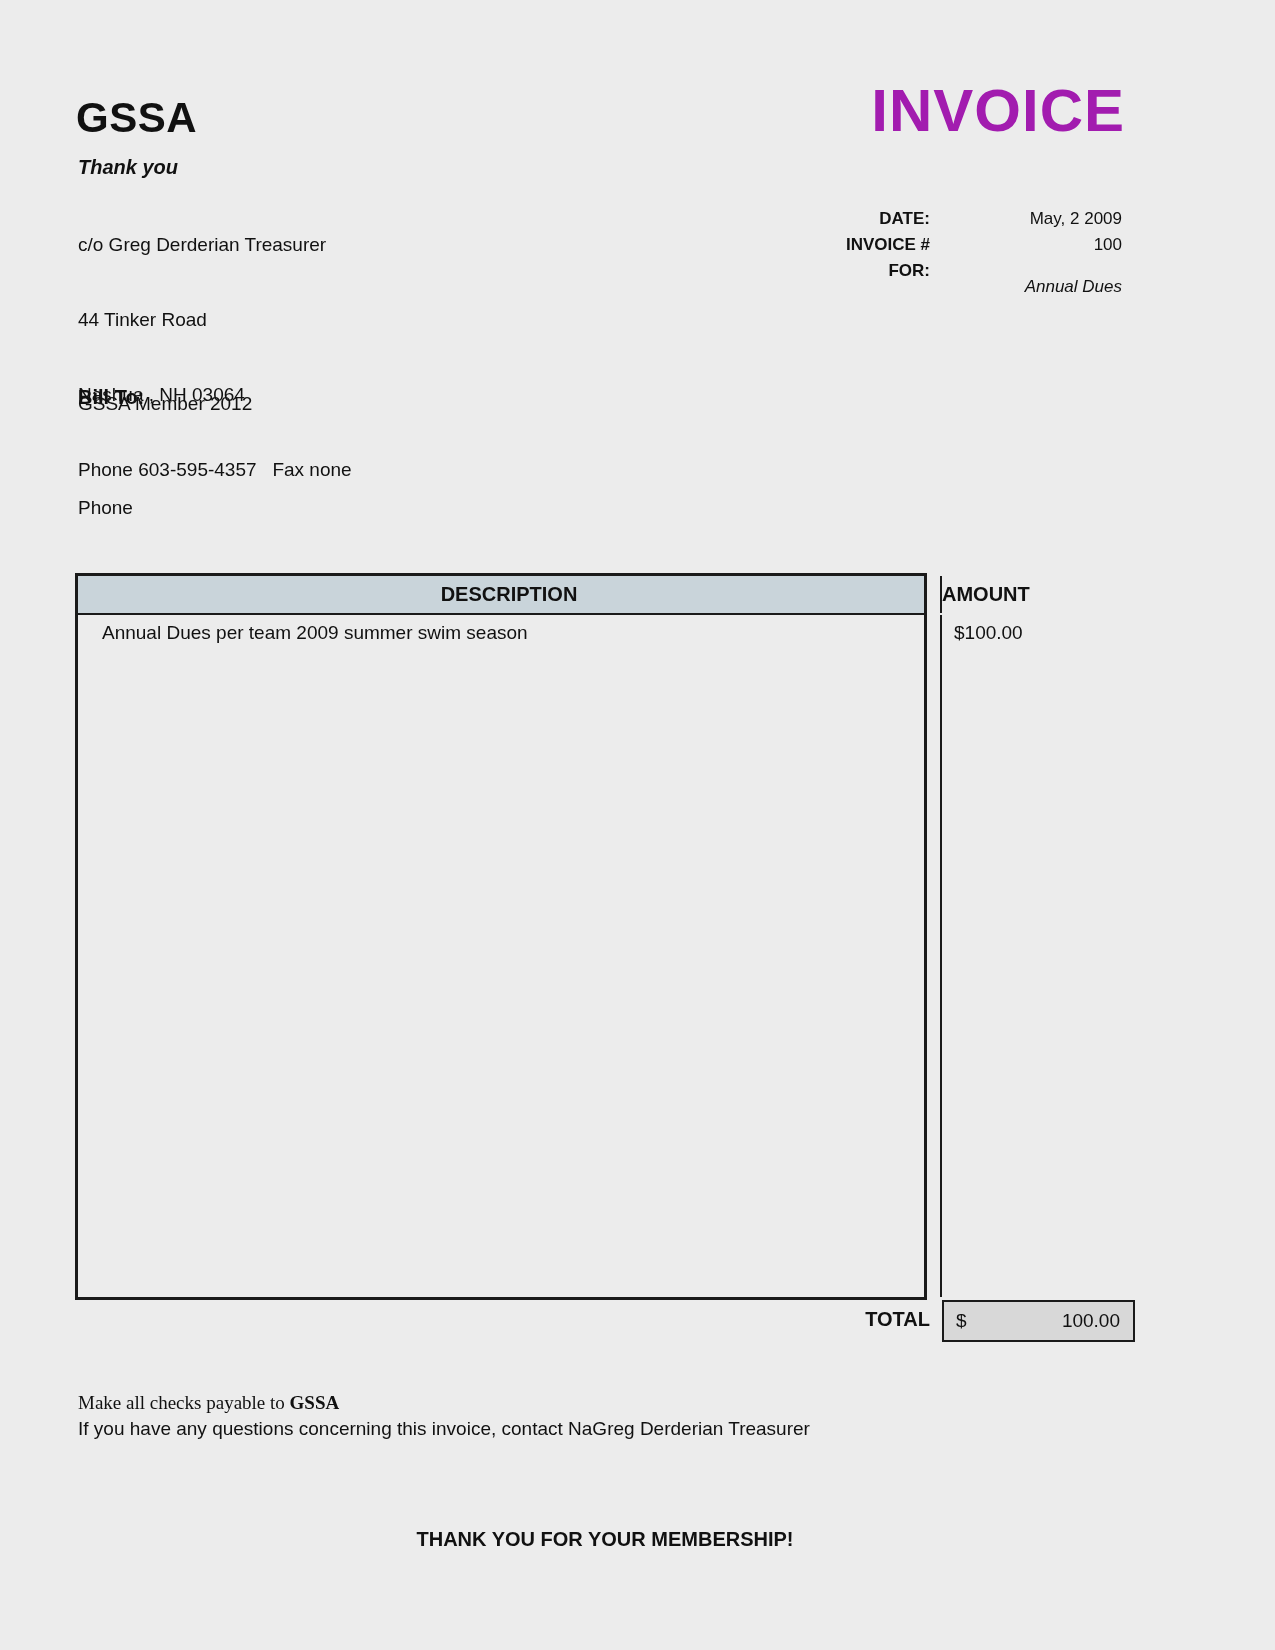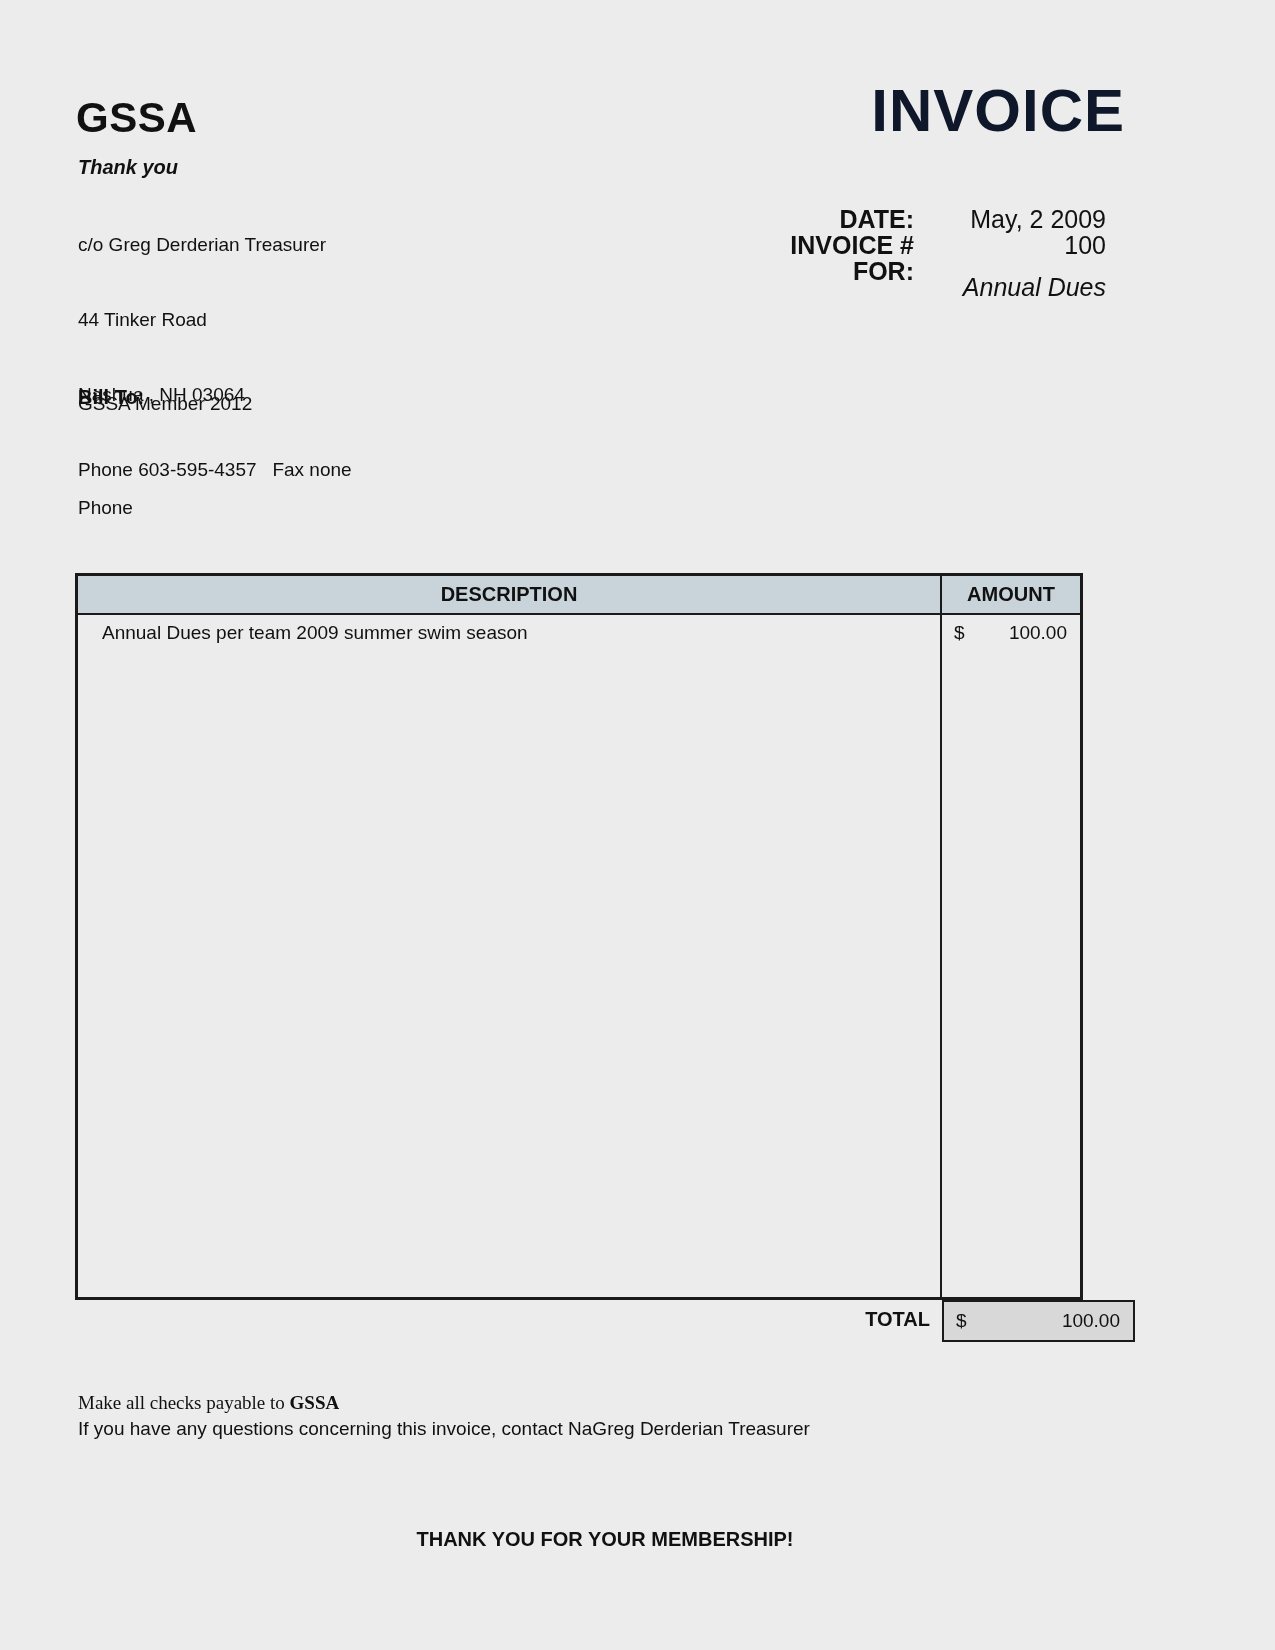--- a/index.html
+++ b/index.html
@@ -21,39 +21,39 @@
     left: 76px; top: 94px;
     font-size: 42px;
     font-weight: bold;
     letter-spacing: 0.5px;
   }
   .invoice-title {
     top: 76px;
     right: 150px;
     font-size: 60px;
     font-weight: bold;
-    color: #0f172a;
+    color: #a21caf;
     letter-spacing: 1px;
   }
   .tagline {
     left: 78px; top: 156px;
     font-size: 20px;
     font-weight: bold;
     font-style: italic;
   }
   .address-block {
     left: 78px; top: 182px;
     font-size: 19px;
     line-height: 25px;
     white-space: pre;
   }
   .meta-block {
-    left: 676px; top: 206px;
+    left: 692px; top: 206px;
     width: 430px;
-    font-size: 25px;
+    font-size: 17px;
     line-height: 26px;
   }
   .meta-row { display: flex; }
   .meta-label {
     flex: 1;
     text-align: right;
     font-weight: bold;
   }
   .meta-value {
     width: 192px;
@@ -71,21 +71,21 @@
     left: 78px; top: 393px;
     font-size: 19px;
   }
   .phone-label {
     left: 78px; top: 497px;
     font-size: 19px;
   }
 
   .inv-table {
     left: 75px; top: 573px;
-    width: 1008px;
+    width: 852px;
     height: 727px;
     border: 3px solid #1a1a1a;
     box-sizing: border-box;
     display: flex;
     flex-direction: column;
   }
   .inv-table .thead {
     display: flex;
     height: 37px;
     background: #c9d4da;

